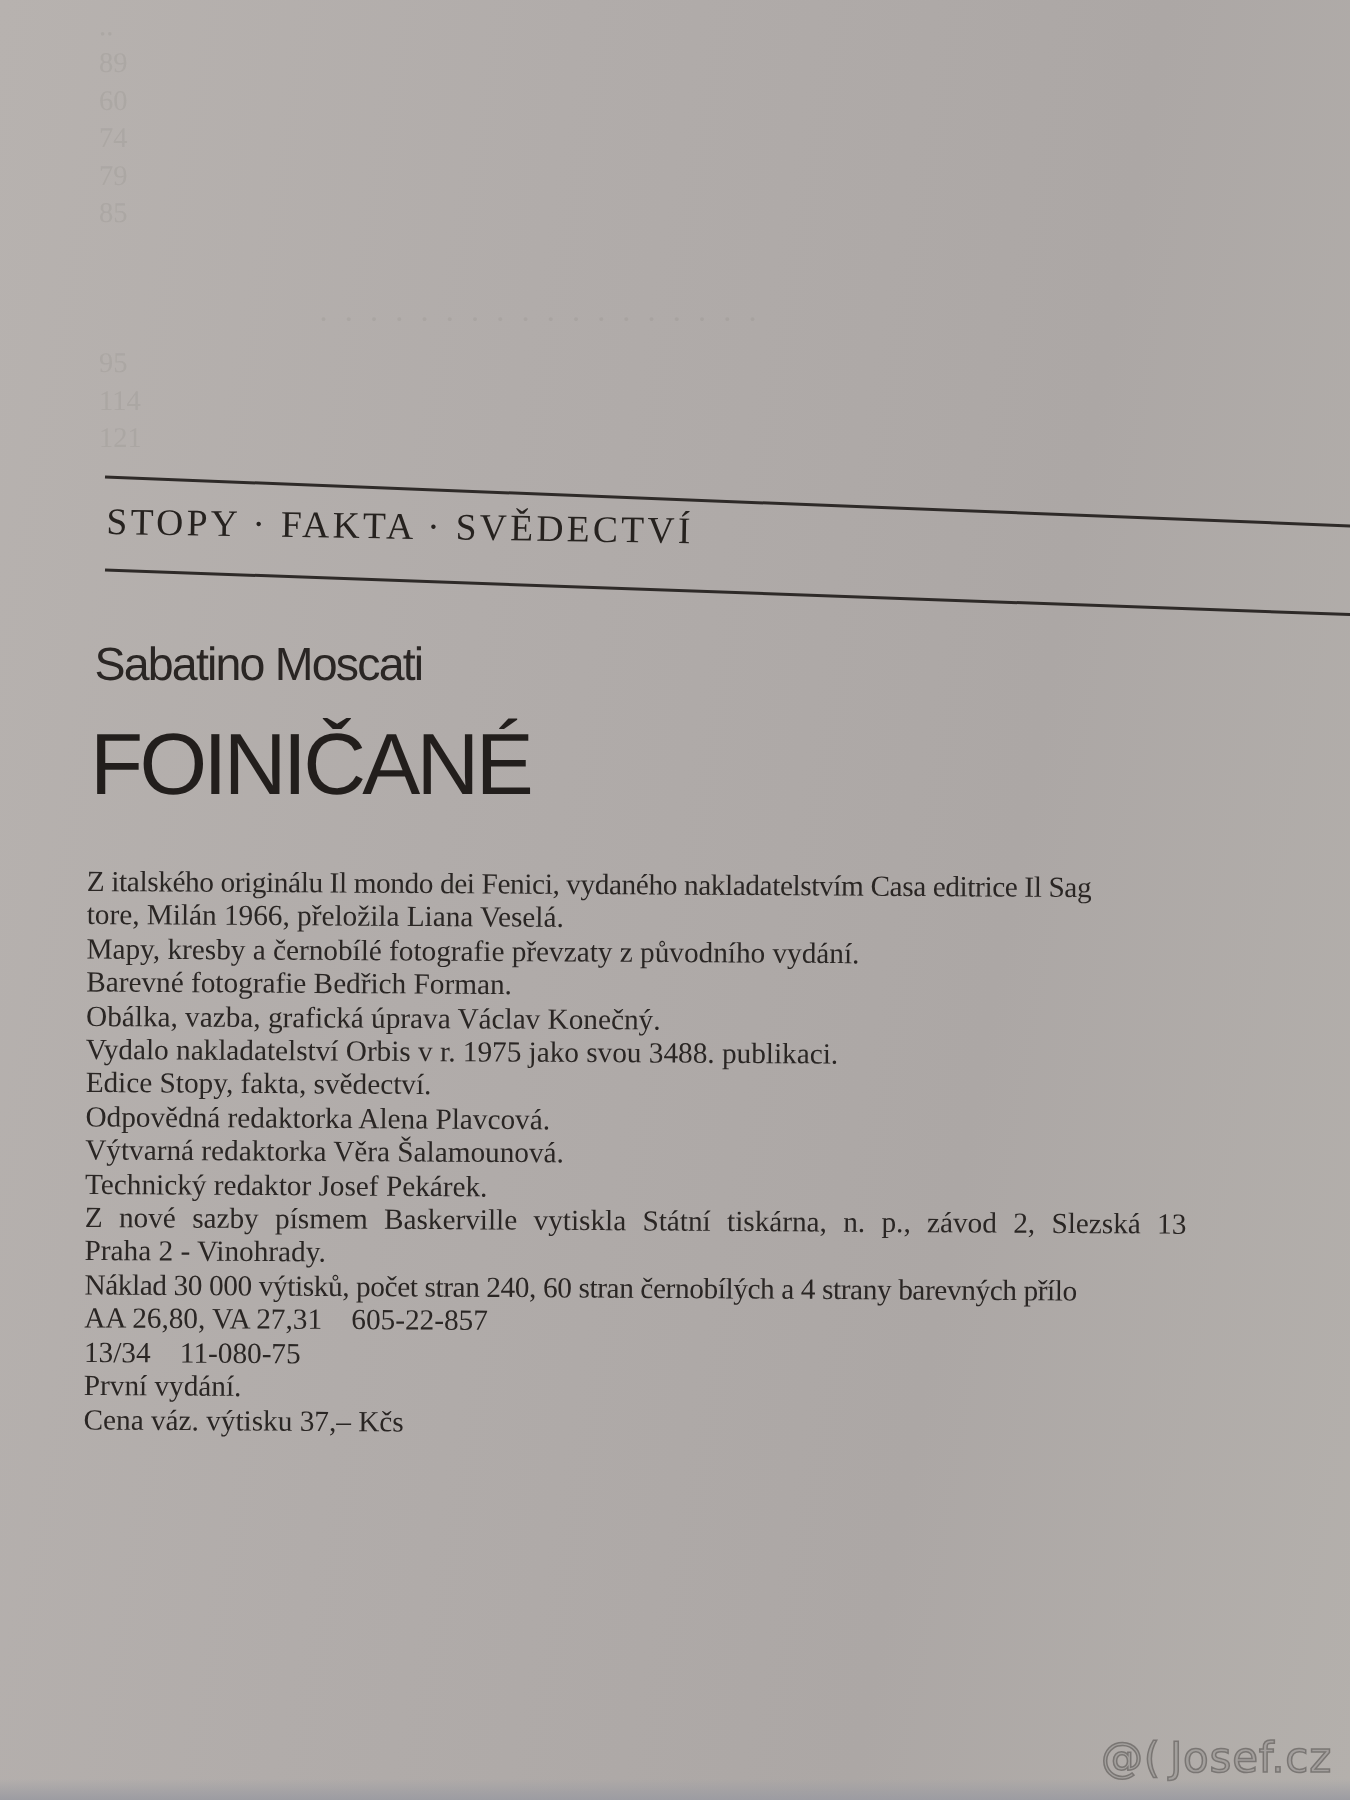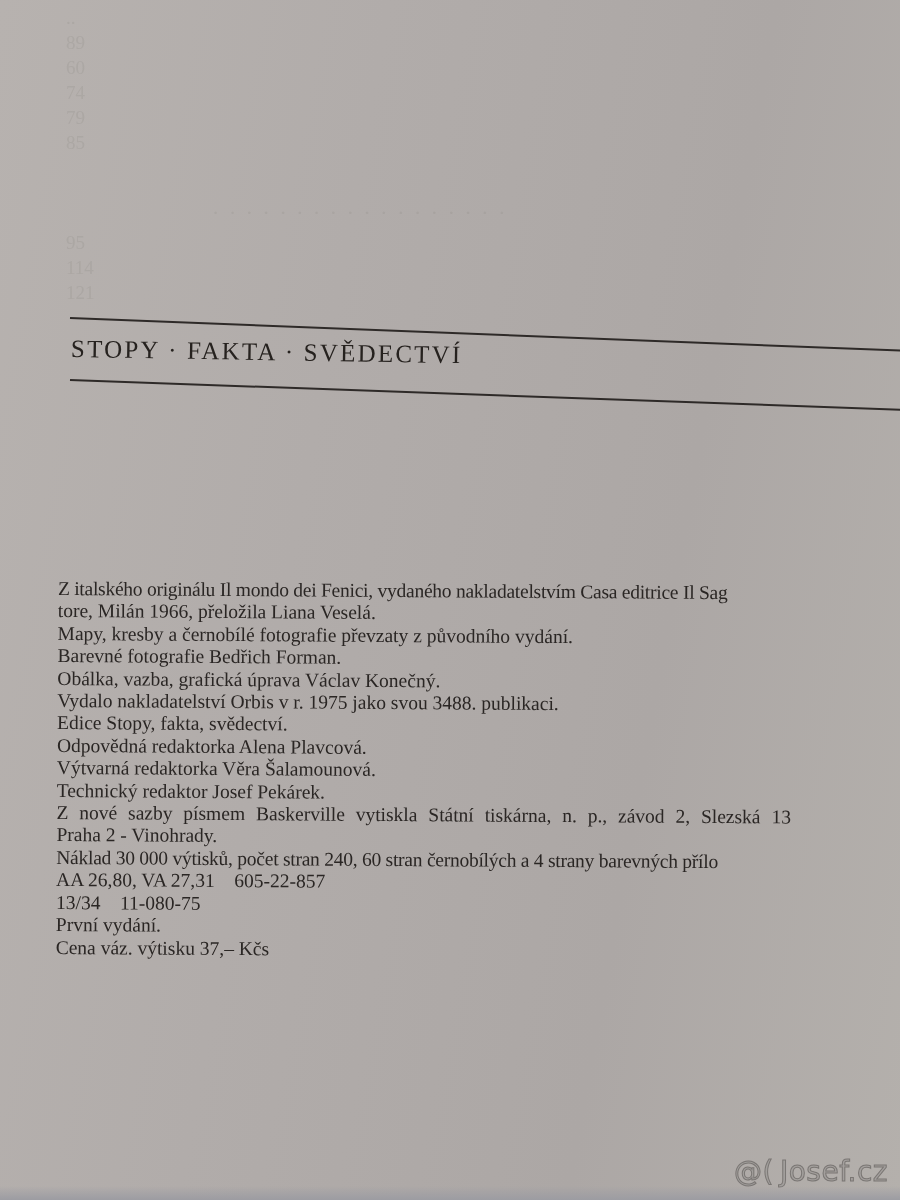--- a/index.html
+++ b/index.html
@@ -143,20 +143,22 @@
 
 95
 114
 121</div>
   <div class="bleed bleed-heading">· · · · · · · · · · · · · · · · · ·</div>
 
   <div class="rule rule-top"></div>
   <div class="series">STOPY · FAKTA · SVĚDECTVÍ</div>
   <div class="rule rule-bottom"></div>
 
+  <div class="author">Sabatino Moscati</div>
+  <h1 class="title">FOINIČANÉ</h1>
 
   <div class="imprint">
     <div class="line tight">Z italského originálu Il mondo dei Fenici, vydaného nakladatelstvím Casa editrice Il Sag</div>
     <div class="line">tore, Milán 1966, přeložila Liana Veselá.</div>
     <div class="line">Mapy, kresby a černobílé fotografie převzaty z původního vydání.</div>
     <div class="line">Barevné fotografie Bedřich Forman.</div>
     <div class="line">Obálka, vazba, grafická úprava Václav Konečný.</div>
     <div class="line">Vydalo nakladatelství Orbis v r. 1975 jako svou 3488. publikaci.</div>
     <div class="line">Edice Stopy, fakta, svědectví.</div>
     <div class="line">Odpovědná redaktorka Alena Plavcová.</div>

